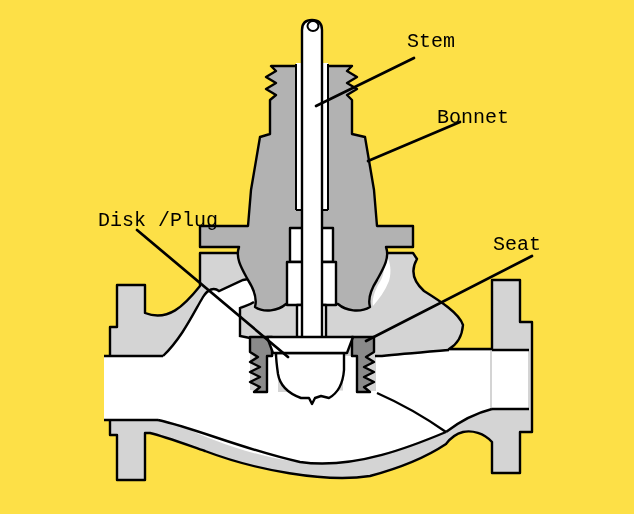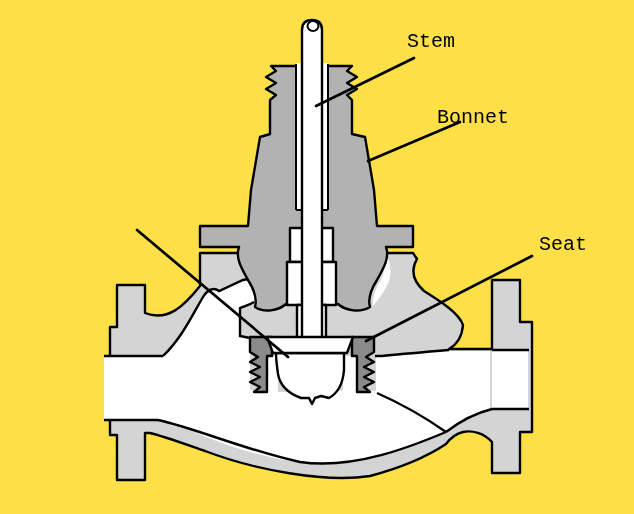--- a/index.html
+++ b/index.html
@@ -88,14 +88,15 @@
     <g>
       <line class="leader" x1="414" y1="58" x2="316" y2="106"></line>
       <line class="leader" x1="460" y1="122" x2="368" y2="161"></line>
       <line class="leader" x1="137" y1="230" x2="288" y2="357"></line>
       <line class="leader" x1="532" y1="256" x2="366" y2="341"></line>
     </g>
   </svg>
 
   <div class="lbl" style="left:407px;top:31px">Stem</div>
   <div class="lbl" style="left:437px;top:107px">Bonnet</div>
-  <div class="lbl" style="left:539px;top:234px">Seat</div>
+  <div class="lbl" style="left:98px;top:210px">Disk /Plug</div>
+  <div class="lbl" style="left:493px;top:234px">Seat</div>
 </div>
 
 </body></html>

